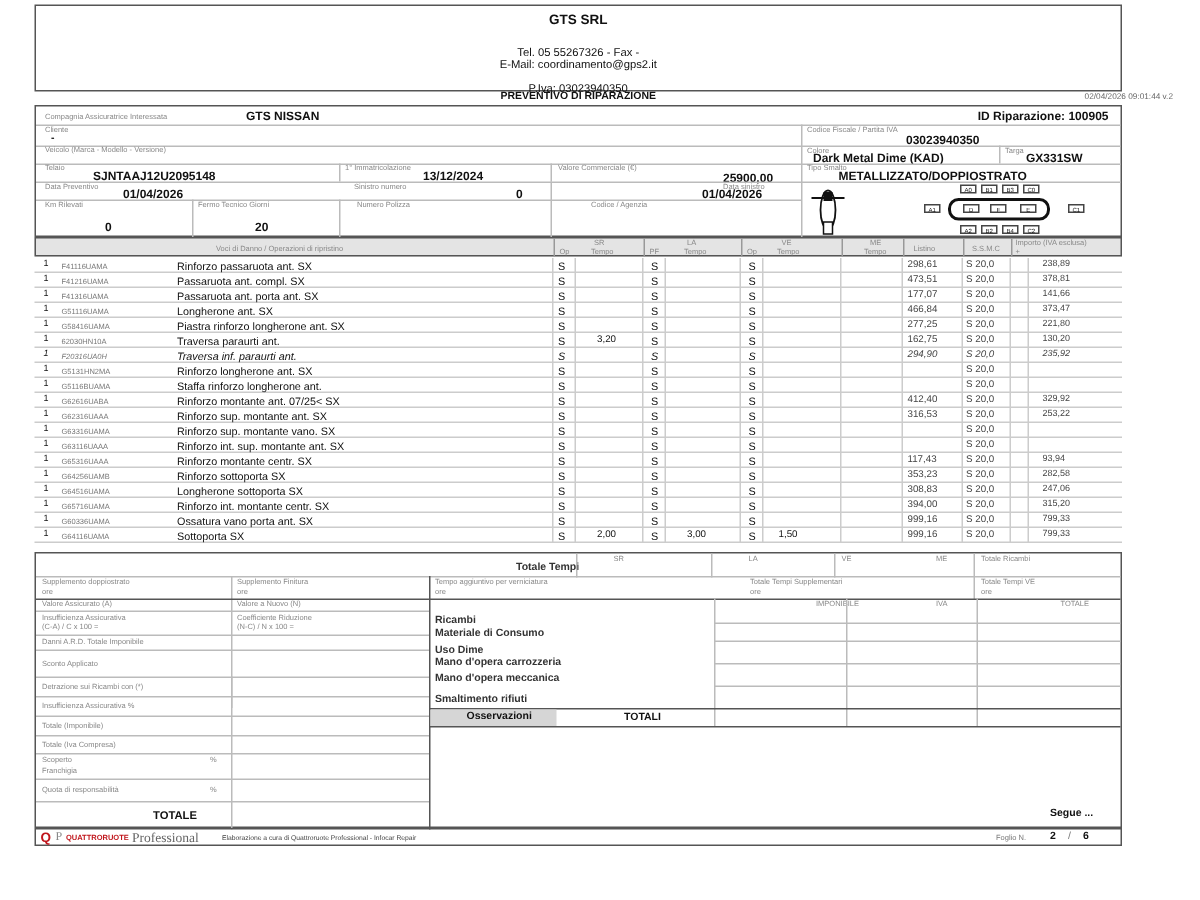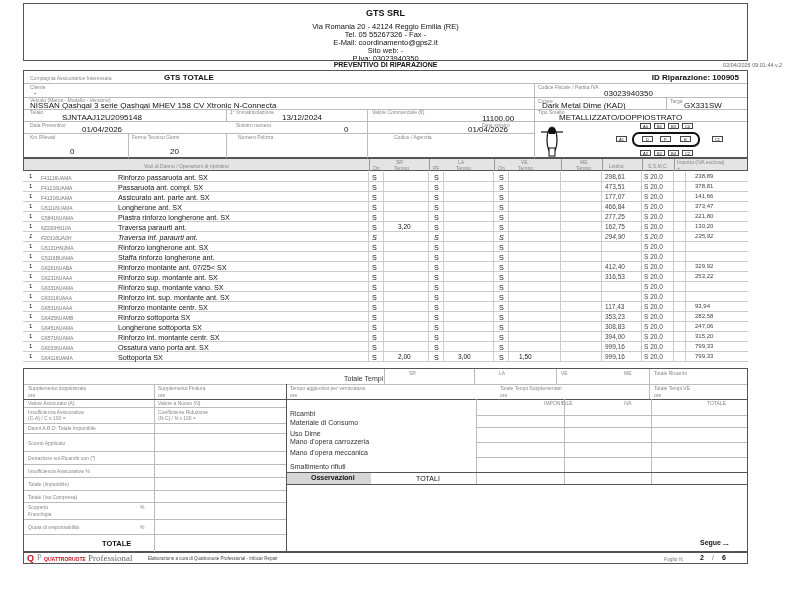--- a/index.html
+++ b/index.html
@@ -1,72 +1,69 @@
 <!DOCTYPE html>
 <html><head>
 <meta charset="utf-8">
 <style>
   * { box-sizing: border-box; margin: 0; padding: 0; }
   body { width: 800px; height: 600px; background: #fff; font-family: "Liberation Sans", sans-serif; color: #111; position: relative; overflow: hidden; }
   .abs { position: absolute; }
   .box { position: absolute; border: 1px solid #555; }
   .lbl { font-size: 5px; color: #888; position: absolute; white-space: nowrap; }
-  .val { font-size: 8px; position: absolute; white-space: nowrap; }
+  .val { font-size: 8px; position: absolute; white-space: nowrap; font-weight: bold; }
   .hl { position: absolute; height: 1px; background: #bbb; }
   .vl { position: absolute; width: 1px; background: #bbb; }
   .hdr-company { text-align: center; }
   .row { position: absolute; left: 23px; width: 725px; height: 11px; border-bottom: 1px solid #ccc; font-size: 7.2px; }
   .row span { position: absolute; top: 1px; white-space: nowrap; }
   .code { font-size: 5px; color: #777; top: 3px !important; }
   .carbox { position: absolute; border: 1px solid #444; font-size: 4px; height: 6px; width: 11px; text-align: center; line-height: 5px; }
 </style>
 </head>
 <body>
 
 <div class="box" style="left:23px;top:3px;width:725px;height:58px;">
   <div class="hdr-company abs" style="left:0;right:0;top:4px;font-size:9px;font-weight:bold;">GTS SRL</div>
-  <div class="hdr-company abs" style="left:0;right:0;top:18px;font-size:7.5px;">Via Romania 20  -  42124 Reggio Emilia (RE)</div>
   <div class="hdr-company abs" style="left:0;right:0;top:26px;font-size:7.5px;">Tel. 05 55267326  -  Fax -</div>
   <div class="hdr-company abs" style="left:0;right:0;top:34px;font-size:7.5px;">E-Mail: coordinamento@gps2.it</div>
-  <div class="hdr-company abs" style="left:0;right:0;top:42px;font-size:7.5px;">Sito web: -</div>
   <div class="hdr-company abs" style="left:0;right:0;top:50px;font-size:7.5px;">P.Iva: 03023940350</div>
 </div>
 <div class="abs" style="left:23px;width:725px;top:61px;text-align:center;font-size:7px;font-weight:bold;">PREVENTIVO DI RIPARAZIONE</div>
 <div class="abs" style="right:18px;top:62px;font-size:5.5px;color:#666;">02/04/2026 09:01:44 v.2</div>
 
 <div class="box" style="left:23px;top:70px;width:725px;height:88px;border-width:1.5px;">
   <div class="lbl" style="left:6px;top:4px;">Compagnia Assicuratrice Interessata</div>
-  <div class="val" style="left:140px;top:2px;font-weight:bold;font-size:8px;">GTS TOTALE</div>
+  <div class="val" style="left:140px;top:2px;font-weight:bold;font-size:8px;">GTS NISSAN</div>
   <div class="val" style="right:8px;top:2px;font-weight:bold;">ID Riparazione: 100905</div>
   <div class="hl" style="left:0;right:0;top:12px;"></div>
 
   <div class="lbl" style="left:6px;top:13px;">Cliente</div>
   <div class="val" style="left:10px;top:18px;font-size:7px;">-</div>
   <div class="vl" style="left:510px;top:12px;height:76px;"></div>
   <div class="lbl" style="left:514px;top:13px;">Codice Fiscale / Partita IVA</div>
   <div class="val" style="left:580px;top:18px;">03023940350</div>
   <div class="hl" style="left:0;right:0;top:26px;"></div>
 
   <div class="lbl" style="left:6px;top:26px;">Veicolo (Marca - Modello - Versione)</div>
-  <div class="val" style="left:6px;top:30px;">NISSAN Qashqai 3 serie Qashqai MHEV 158 CV Xtronic N-Connecta</div>
   <div class="lbl" style="left:514px;top:27px;">Colore</div>
   <div class="val" style="left:518px;top:30px;">Dark Metal Dime (KAD)</div>
   <div class="vl" style="left:642px;top:26px;height:12px;"></div>
   <div class="lbl" style="left:646px;top:27px;">Targa</div>
   <div class="val" style="left:660px;top:30px;">GX331SW</div>
   <div class="hl" style="left:0;right:0;top:38px;"></div>
 
   <div class="lbl" style="left:6px;top:38px;">Telaio</div>
   <div class="val" style="left:38px;top:42px;">SJNTAAJ12U2095148</div>
   <div class="vl" style="left:202px;top:38px;height:12px;"></div>
   <div class="lbl" style="left:206px;top:38px;">1° Immatricolazione</div>
   <div class="val" style="left:258px;top:42px;">13/12/2024</div>
   <div class="vl" style="left:343px;top:38px;height:12px;"></div>
   <div class="lbl" style="left:348px;top:38px;">Valore Commerciale (€)</div>
-  <div class="val" style="left:458px;top:43px;">11100,00</div>
+  <div class="val" style="left:458px;top:43px;">25900,00</div>
   <div class="lbl" style="left:514px;top:38px;">Tipo Smalto</div>
   <div class="val" style="left:535px;top:42px;">METALLIZZATO/DOPPIOSTRATO</div>
   <div class="hl" style="left:0;right:0;top:50px;"></div>
 
   <div class="lbl" style="left:6px;top:51px;">Data Preventivo</div>
   <div class="val" style="left:58px;top:54px;">01/04/2026</div>
   <div class="lbl" style="left:212px;top:51px;">Sinistro numero</div>
   <div class="val" style="left:320px;top:54px;">0</div>
   <div class="vl" style="left:343px;top:50px;height:38px;"></div>
   <div class="lbl" style="left:458px;top:51px;">Data sinistro</div>
@@ -190,21 +187,21 @@
       <div class="vl" style="left: 420px; top: 0px; height: 10px; background: rgb(204, 204, 204);"></div>
       <div class="vl" style="left: 470px; top: 0px; height: 10px; background: rgb(204, 204, 204);"></div>
       <div class="vl" style="left: 485px; top: 0px; height: 10px; background: rgb(204, 204, 204);"></div>
       <div class="vl" style="left: 537px; top: 0px; height: 10px; background: rgb(204, 204, 204);"></div>
       <div class="vl" style="left: 578px; top: 0px; height: 10px; background: rgb(204, 204, 204);"></div>
       <div class="vl" style="left: 618px; top: 0px; height: 10px; background: rgb(204, 204, 204);"></div>
       <div class="vl" style="left: 650px; top: 0px; height: 10px; background: rgb(204, 204, 204);"></div>
       <div class="vl" style="left: 662px; top: 0px; height: 10px; background: rgb(204, 204, 204);"></div>
       <span style="left: 6px; font-size: 6px;">1</span>
       <span class="code" style="left: 18px;">F41316UAMA</span>
-      <span style="left: 95px;">Assicurato ant. parte ant. SX</span>
+      <span style="left: 95px;">Passaruota ant. porta ant. SX</span>
       <span style="left: 349px;">S</span>
       <span style="left: 375px; font-size: 6.5px;"></span>
       <span style="left: 411px;">S</span>
       <span style="left: 435px; font-size: 6.5px;"></span>
       <span style="left: 476px;">S</span>
       <span style="left: 496px; font-size: 6.5px;"></span>
       <span style="left: 582px; font-size: 6.5px; color: rgb(68, 68, 68);">177,07</span>
       <span style="left: 621px; font-size: 6.5px; color: rgb(68, 68, 68);">S 20,0</span>
       <span style="left: 672px; font-size: 6px; color: rgb(68, 68, 68);">141,66</span>
     </div>

